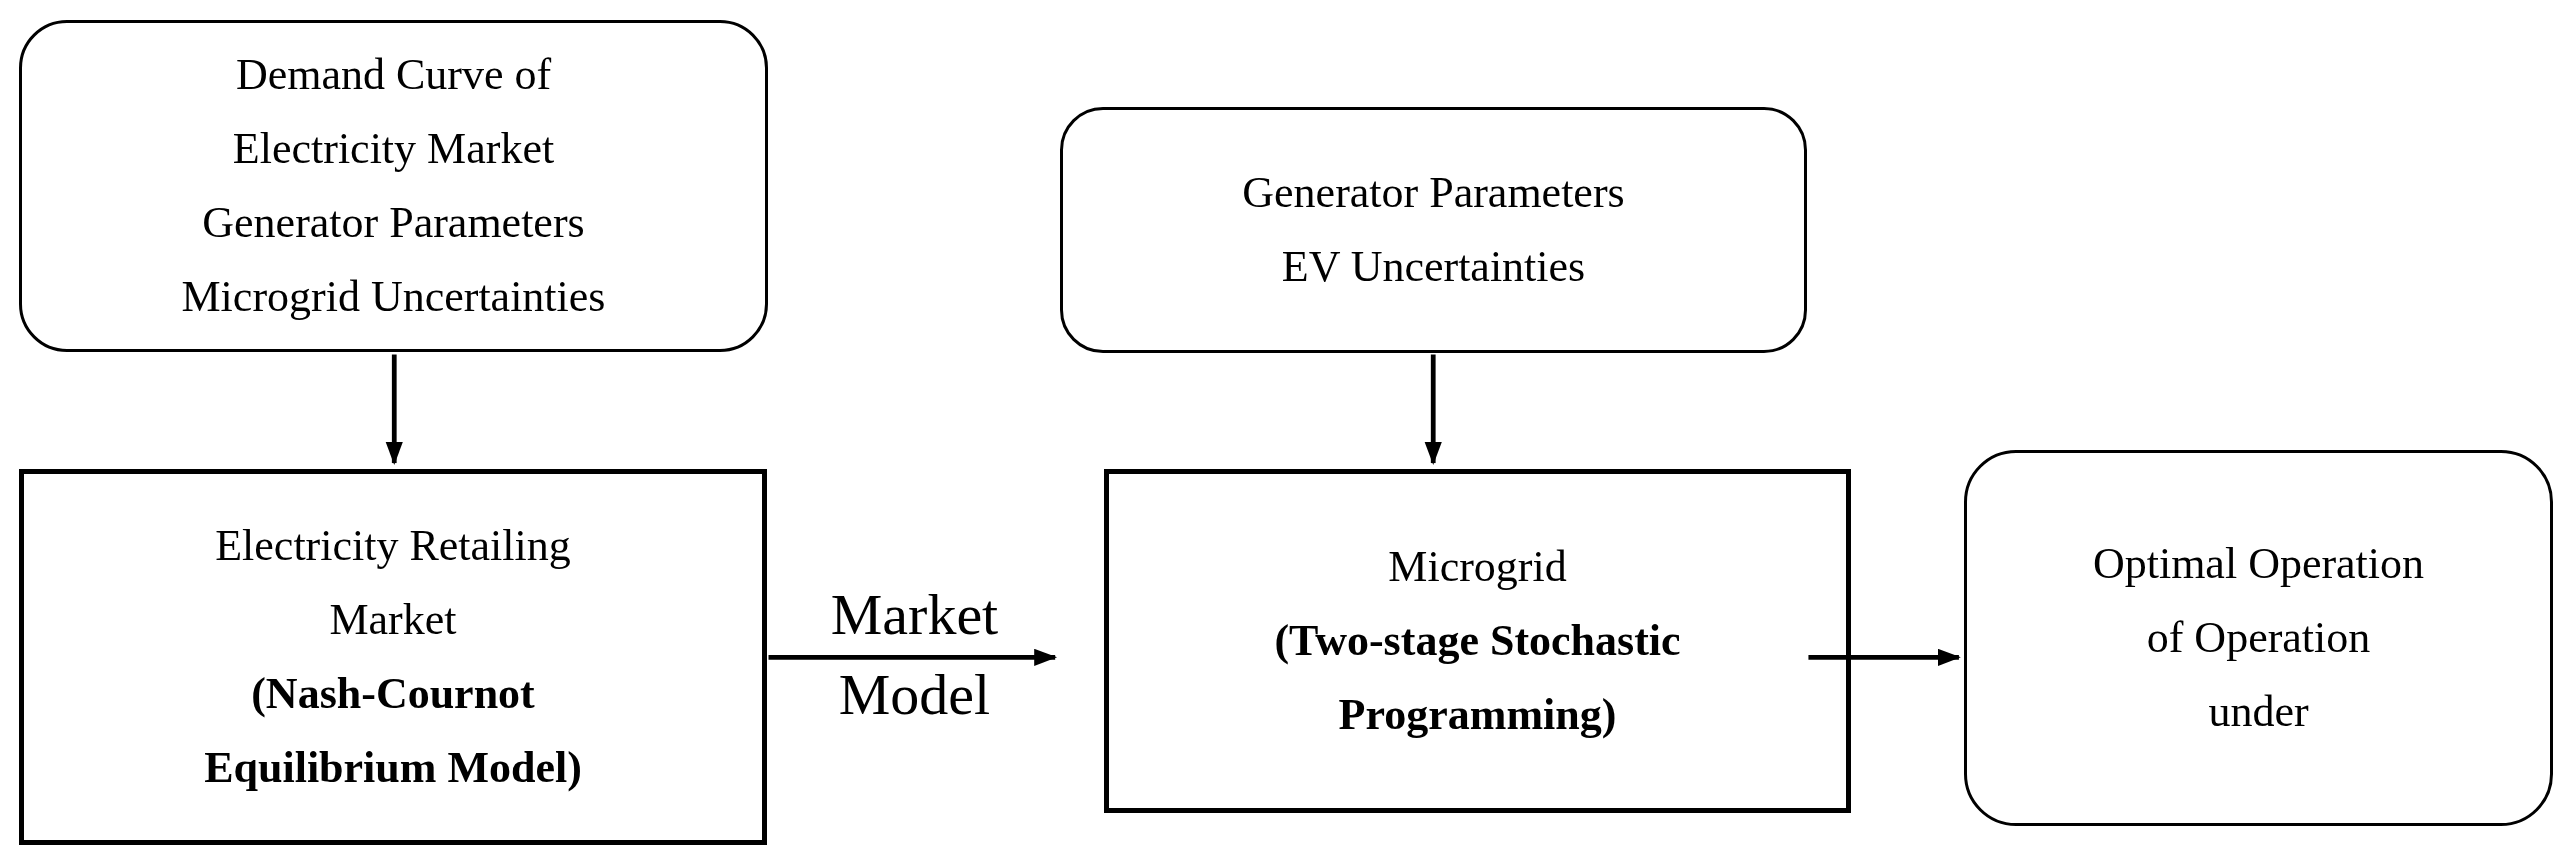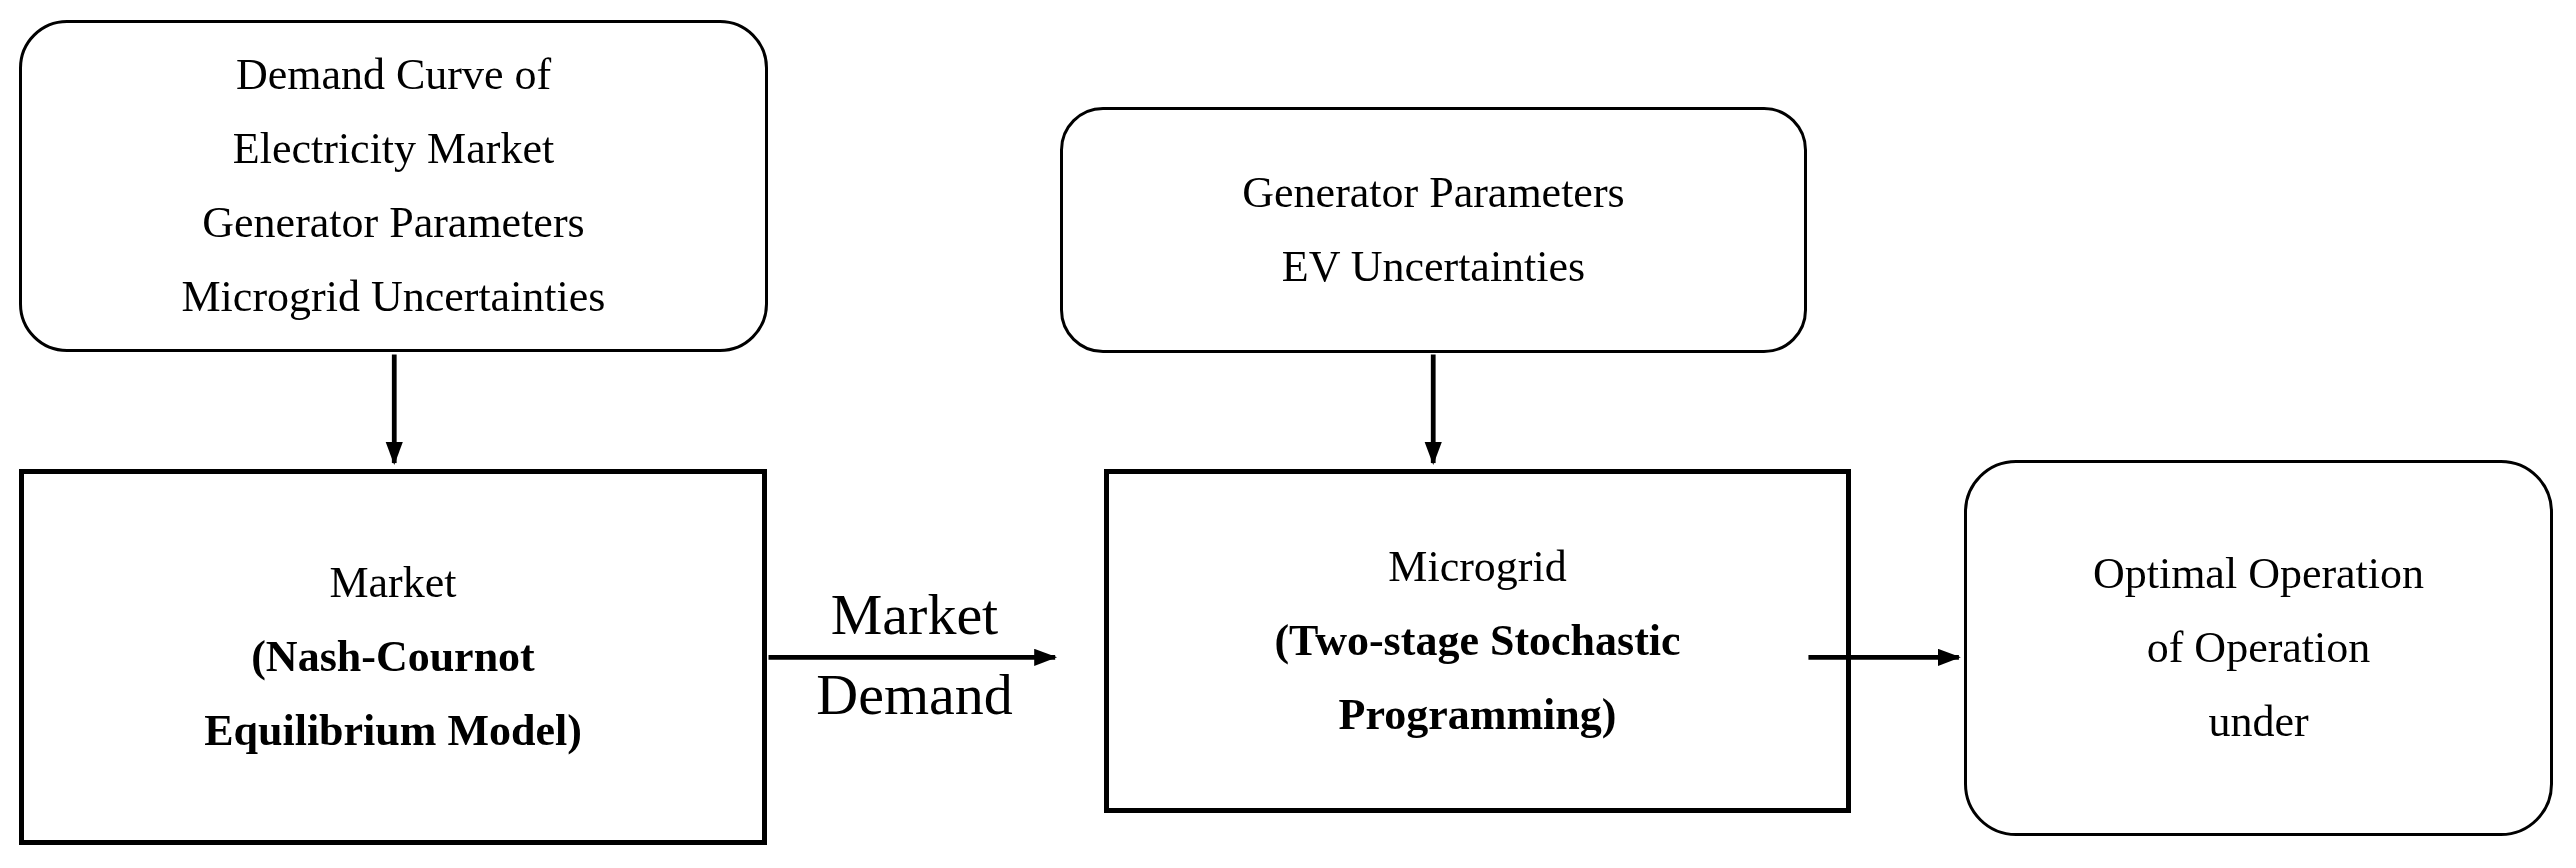--- a/index.html
+++ b/index.html
@@ -31,21 +31,21 @@
   .rounded {
     border: 3.8px solid #000000;
   }
   .rect {
     border: 5.7px solid #000000;
   }
   .box-a { left: 19px;   top: 20px;  width: 749px; height: 332px; border-radius: 48px; }
   .box-b { left: 1060px; top: 107px; width: 747px; height: 246px; border-radius: 43px; }
   .box-c { left: 19px;   top: 469px; width: 748px; height: 376px; }
   .box-d { left: 1104px; top: 469px; width: 747px; height: 344px; }
-  .box-e { left: 1964px; top: 460px; width: 589px; height: 376px; border-radius: 52px; }
+  .box-e { left: 1964px; top: 450px; width: 589px; height: 376px; border-radius: 52px; }
   .bold { font-weight: bold; }
   .arrow-label {
     position: absolute;
     left: 769px;
     top: 575px;
     width: 291px;
     text-align: center;
     font-size: 58px;
     line-height: 80px;
   }
@@ -70,40 +70,41 @@
     <div>Generator Parameters</div>
     <div>Microgrid Uncertainties</div>
   </div>
 
   <div class="box rounded box-b">
     <div>Generator Parameters</div>
     <div>EV Uncertainties</div>
   </div>
 
   <div class="box rect box-c">
+    <div>Electricity Retailing</div>
     <div>Market</div>
     <div class="bold">(Nash-Cournot</div>
     <div class="bold">Equilibrium Model)</div>
   </div>
 
   <div class="box rect box-d">
     <div>Microgrid</div>
     <div class="bold">(Two-stage Stochastic</div>
     <div class="bold">Programming)</div>
   </div>
 
   <div class="box rounded box-e">
     <div>Optimal Operation</div>
     <div>of Operation</div>
     <div>under</div>
   </div>
 
   <div class="arrow-label">
     <div>Market</div>
-    <div>Demand</div>
+    <div>Model</div>
   </div>
 
   <svg class="arrows" viewBox="0 0 2705 912" xmlns="http://www.w3.org/2000/svg">
     <defs>
       <marker id="ah" markerWidth="26" markerHeight="20" refX="22" refY="9" orient="auto" markerUnits="userSpaceOnUse">
         <path d="M0,0 L24,9 L0,18 Z" fill="#000000"></path>
       </marker>
     </defs>
     <line x1="414" y1="372" x2="414" y2="486" stroke="#000000" stroke-width="5" marker-end="url(#ah)"></line>
     <line x1="1505" y1="372" x2="1505" y2="486" stroke="#000000" stroke-width="5" marker-end="url(#ah)"></line>

